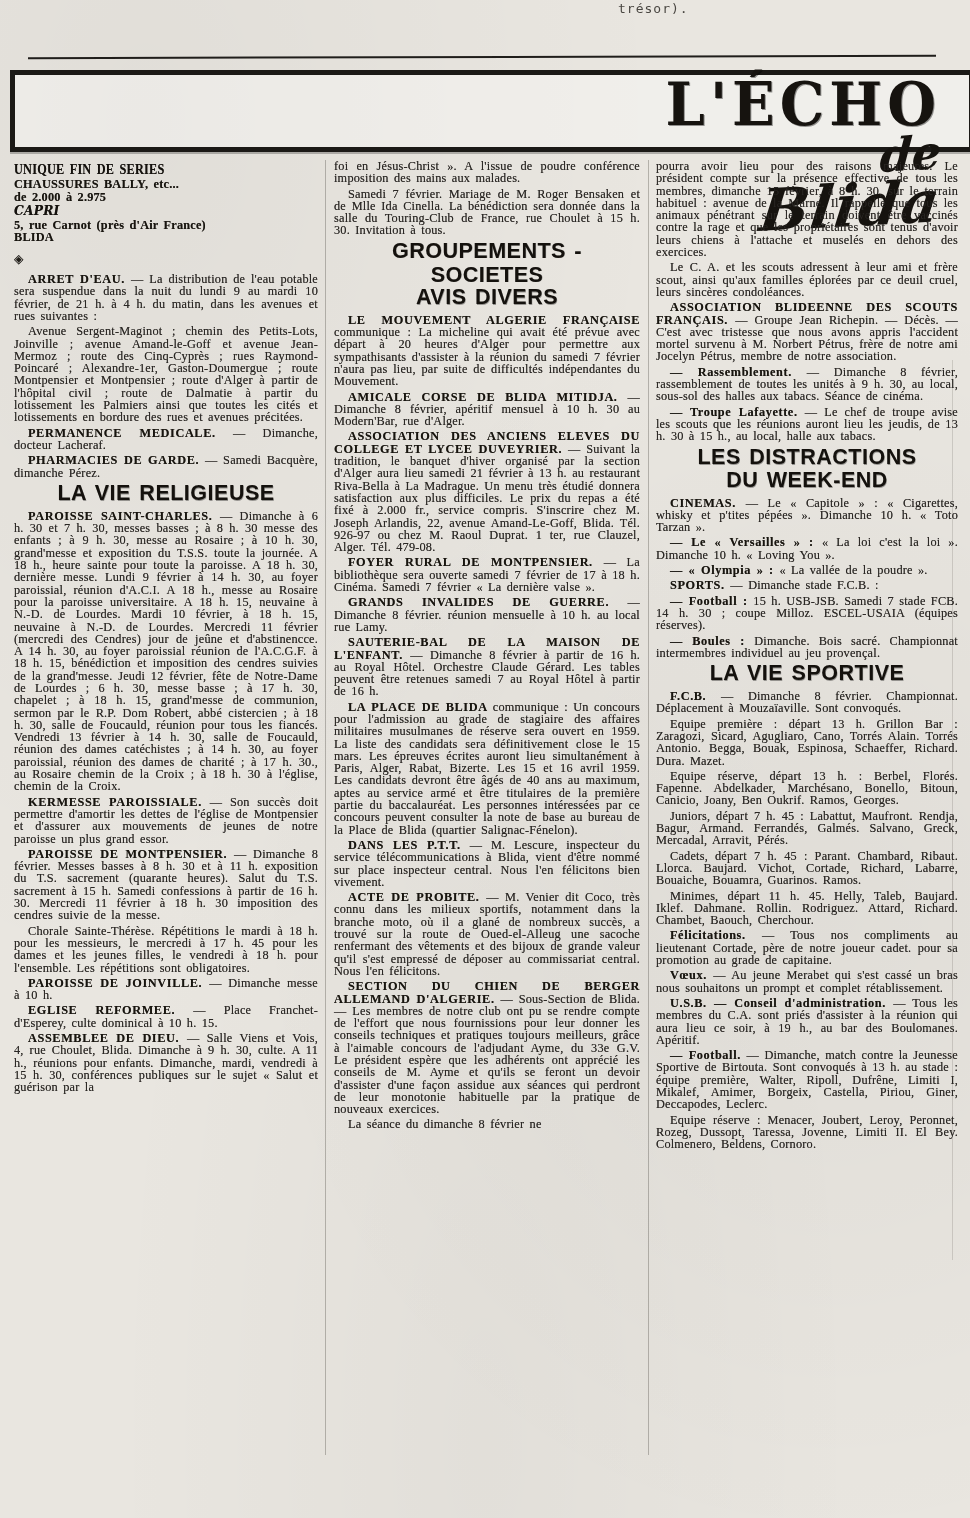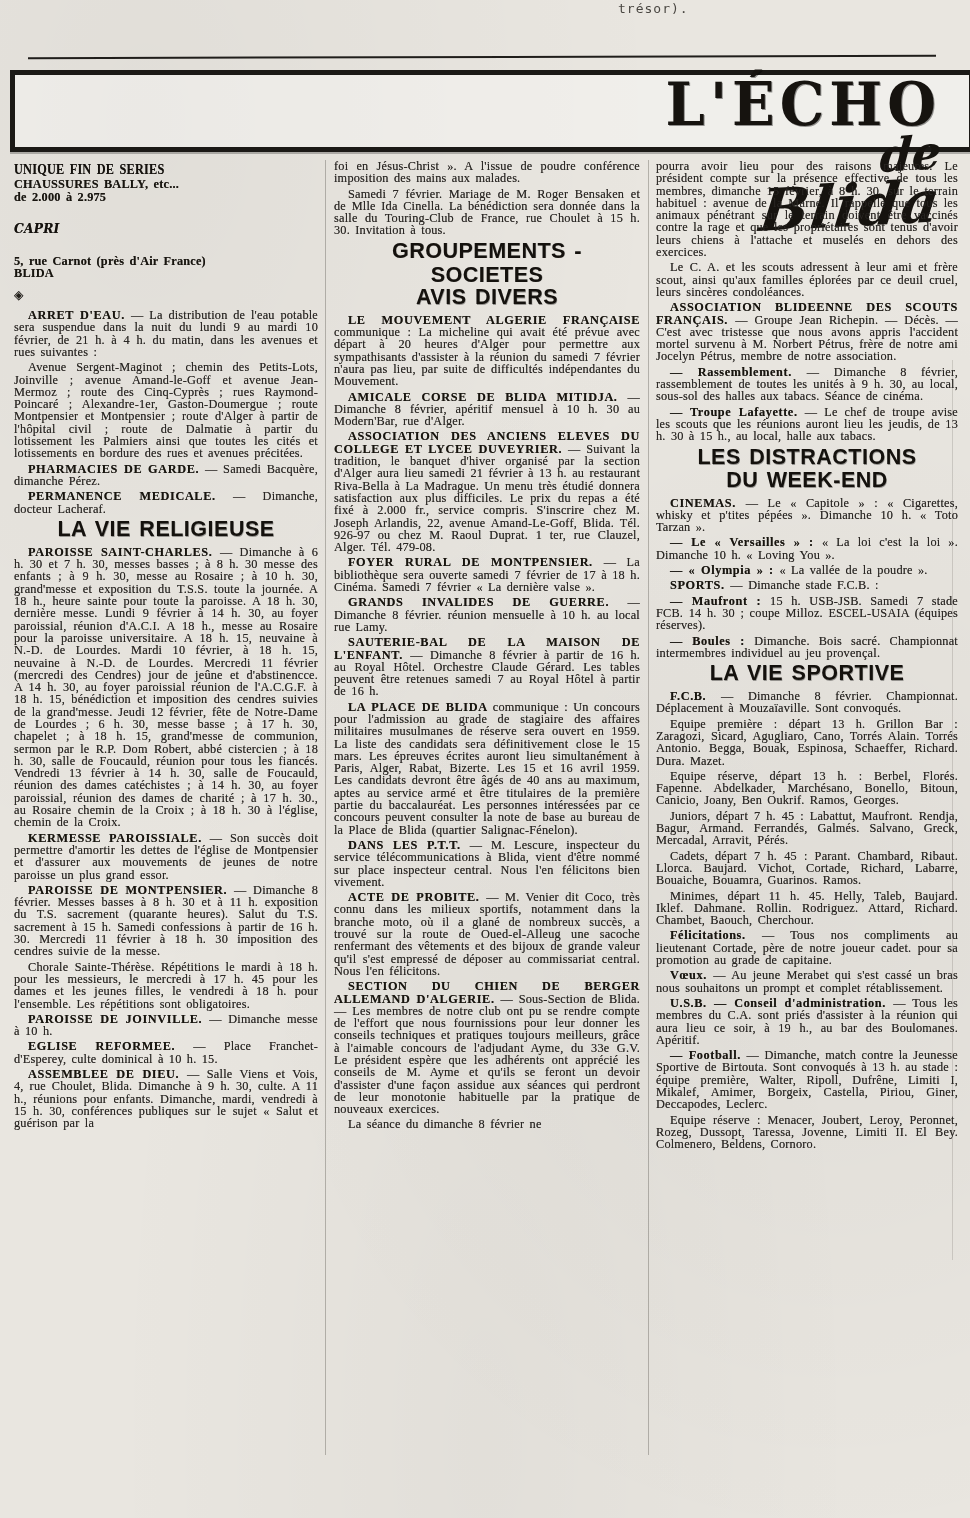--- a/index.html
+++ b/index.html
@@ -73,21 +73,21 @@
   .para.noindent{text-indent:0;}
   .para b{letter-spacing:0.6px;color:#18150f;}
   
   .ad-title{font-family:"Liberation Serif",serif;font-weight:bold;
     font-size:29px;line-height:30px;text-align:center;letter-spacing:1px;
     color:#14110d;transform:scaleY(1.12);margin:4px 0 2px;}
   .ad-sub{font-weight:bold;font-size:14px;line-height:16px;text-align:center;color:#18150f;}
   .ad-price{font-weight:bold;font-size:14.5px;line-height:17px;text-align:center;color:#18150f;}
   .ad-brand{font-family:"DejaVu Serif",serif;font-weight:bold;font-style:italic;
     font-size:31px;line-height:34px;text-align:center;letter-spacing:11px;
-    color:#14110d;margin:20px 0;}
+    color:#14110d;margin:2px 0;}
   .ad-addr{font-weight:bold;font-size:14px;line-height:16px;text-align:center;color:#18150f;}
   .ad-city{font-weight:bold;font-size:14.5px;line-height:17px;text-align:center;letter-spacing:2px;color:#18150f;}
   .ornament{text-align:center;font-size:13px;line-height:14px;margin:9px 0 8px;color:#211e19;}
   
   .h-section{margin:0 0 5px;padding:0;}
   .h-section div{
     font-family:"Liberation Sans", sans-serif;font-weight:bold;
     font-size:21.5px;line-height:23px;text-align:center;letter-spacing:0.5px;
     color:#14110d;transform:scaleY(1.05);text-shadow:0.5px 0.5px 0 rgba(0,0,0,0.35);
   }
@@ -113,22 +113,22 @@
       <div class="col col1">
         <div class="ad-title">UNIQUE FIN DE SERIES</div>
         <div class="ad-sub">CHAUSSURES BALLY, etc...</div>
         <div class="ad-price">de 2.000 à 2.975</div>
         <div class="ad-brand">CAPRI</div>
         <div class="ad-addr">5, rue Carnot (près d'Air France)</div>
         <div class="ad-city">BLIDA</div>
         <div class="ornament">◈</div>
         <p class="para"><b>ARRET D'EAU. </b><span>— La distribution de l'eau potable sera suspendue dans la nuit du lundi 9 au mardi 10 février, de 21 h. à 4 h. du matin, dans les avenues et rues suivantes :</span></p>
         <p class="para"><span>Avenue Sergent-Maginot ; chemin des Petits-Lots, Joinville ; avenue Amand-le-Goff et avenue Jean-Mermoz ; route des Cinq-Cyprès ; rues Raymond-Poincaré ; Alexandre-1er, Gaston-Doumergue ; route Montpensier et Montpensier ; route d'Alger à partir de l'hôpital civil ; route de Dalmatie à partir du lotissement les Palmiers ainsi que toutes les cités et lotissements en bordure des rues et avenues précitées.</span></p>
+        <p class="para"><b>PERMANENCE MEDICALE. </b><span>— Dimanche, docteur Lacheraf.</span></p>
         <p class="para"><b>PHARMACIES DE GARDE. </b><span>— Samedi Bacquère, dimanche Pérez.</span></p>
-        <p class="para"><b>PERMANENCE MEDICALE. </b><span>— Dimanche, docteur Lacheraf.</span></p>
         <div class="h-section">
           <div>LA VIE RELIGIEUSE</div>
         </div>
         <p class="para"><b>PAROISSE SAINT-CHARLES. </b><span>— Dimanche à 6 h. 30 et 7 h. 30, messes basses ; à 8 h. 30 messe des enfants ; à 9 h. 30, messe au Rosaire ; à 10 h. 30, grand'messe et exposition du T.S.S. toute la journée. A 18 h., heure sainte pour toute la paroisse. A 18 h. 30, dernière messe. Lundi 9 février à 14 h. 30, au foyer paroissial, réunion d'A.C.I. A 18 h., messe au Rosaire pour la paroisse universitaire. A 18 h. 15, neuvaine à N.-D. de Lourdes. Mardi 10 février, à 18 h. 15, neuvaine à N.-D. de Lourdes. Mercredi 11 février (mercredi des Cendres) jour de jeûne et d'abstinencce. A 14 h. 30, au foyer paroissial réunion de l'A.C.G.F. à 18 h. 15, bénédiction et imposition des cendres suivies de la grand'messe. Jeudi 12 février, fête de Notre-Dame de Lourdes ; 6 h. 30, messe basse ; à 17 h. 30, chapelet ; à 18 h. 15, grand'messe de communion, sermon par le R.P. Dom Robert, abbé cistercien ; à 18 h. 30, salle de Foucauld, réunion pour tous les fiancés. Vendredi 13 février à 14 h. 30, salle de Foucauld, réunion des dames catéchistes ; à 14 h. 30, au foyer paroissial, réunion des dames de charité ; à 17 h. 30., au Rosaire chemin de la Croix ; à 18 h. 30 à l'église, chemin de la Croix.</span></p>
         <p class="para"><b>KERMESSE PAROISSIALE. </b><span>— Son succès doit permettre d'amortir les dettes de l'église de Montpensier et d'assurer aux mouvements de jeunes de notre paroisse un plus grand essor.</span></p>
         <p class="para"><b>PAROISSE DE MONTPENSIER. </b><span>— Dimanche 8 février. Messes basses à 8 h. 30 et à 11 h. exposition du T.S. sacrement (quarante heures). Salut du T.S. sacrement à 15 h. Samedi confessions à partir de 16 h. 30. Mercredi 11 février à 18 h. 30 imposition des cendres suivie de la messe.</span></p>
         <p class="para"><span>Chorale Sainte-Thérèse. Répétitions le mardi à 18 h. pour les messieurs, le mercredi à 17 h. 45 pour les dames et les jeunes filles, le vendredi à 18 h. pour l'ensemble. Les répétitions sont obligatoires.</span></p>
         <p class="para"><b>PAROISSE DE JOINVILLE. </b><span>— Dimanche messe à 10 h.</span></p>
         <p class="para"><b>EGLISE REFORMEE. </b><span>— Place Franchet-d'Esperey, culte dominical à 10 h. 15.</span></p>
         <p class="para"><b>ASSEMBLEE DE DIEU. </b><span>— Salle Viens et Vois, 4, rue Choulet, Blida. Dimanche à 9 h. 30, culte. A 11 h., réunions pour enfants. Dimanche, mardi, vendredi à 15 h. 30, conférences publiques sur le sujet « Salut et guérison par la</span></p>
@@ -159,21 +159,21 @@
         <p class="para"><b>— Rassemblement. </b><span>— Dimanche 8 février, rassemblement de toutes les unités à 9 h. 30, au local, sous-sol des halles aux tabacs. Séance de cinéma.</span></p>
         <p class="para"><b>— Troupe Lafayette. </b><span>— Le chef de troupe avise les scouts que les réunions auront lieu les jeudis, de 13 h. 30 à 15 h., au local, halle aux tabacs.</span></p>
         <div class="h-section">
           <div>LES DISTRACTIONS</div>
           <div>DU WEEK-END</div>
         </div>
         <p class="para"><b>CINEMAS. </b><span>— Le « Capitole » : « Cigarettes, whisky et p'tites pépées ». Dimanche 10 h. « Toto Tarzan ».</span></p>
         <p class="para"><b>— Le « Versailles » : </b><span>« La loi c'est la loi ». Dimanche 10 h. « Loving You ».</span></p>
         <p class="para"><b>— « Olympia » : </b><span>« La vallée de la poudre ».</span></p>
         <p class="para"><b>SPORTS. </b><span>— Dimanche stade F.C.B. :</span></p>
-        <p class="para"><b>— Maufront : </b><span>15 h. USB-JSB. Samedi 7 stade FCB. 14 h. 30 ; coupe Milloz. ESCEL-USAIA (équipes réserves).</span></p>
+        <p class="para"><b>— Football : </b><span>15 h. USB-JSB. Samedi 7 stade FCB. 14 h. 30 ; coupe Milloz. ESCEL-USAIA (équipes réserves).</span></p>
         <p class="para"><b>— Boules : </b><span>Dimanche. Bois sacré. Championnat intermembres individuel au jeu provençal.</span></p>
         <div class="h-section">
           <div>LA VIE SPORTIVE</div>
         </div>
         <p class="para"><b>F.C.B. </b><span>— Dimanche 8 février. Championnat. Déplacement à Mouzaïaville. Sont convoqués.</span></p>
         <p class="para"><span>Equipe première : départ 13 h. Grillon Bar : Zaragozi, Sicard, Agugliaro, Cano, Torrés Alain. Torrés Antonio. Begga, Bouak, Espinosa, Schaeffer, Richard. Dura. Mazet.</span></p>
         <p class="para"><span>Equipe réserve, départ 13 h. : Berbel, Florés. Fapenne. Abdelkader, Marchésano, Bonello, Bitoun, Canicio, Joany, Ben Oukrif. Ramos, Georges.</span></p>
         <p class="para"><span>Juniors, départ 7 h. 45 : Labattut, Maufront. Rendja, Bagur, Armand. Ferrandés, Galmés. Salvano, Greck, Mercadal, Arravit, Pérés.</span></p>
         <p class="para"><span>Cadets, départ 7 h. 45 : Parant. Chambard, Ribaut. Llorca. Baujard. Vichot, Cortade, Richard, Labarre, Bouaiche, Bouamra, Guarinos. Ramos.</span></p>
         <p class="para"><span>Minimes, départ 11 h. 45. Helly, Taleb, Baujard. Iklef. Dahmane. Rollin. Rodriguez. Attard, Richard. Chambet, Baouch, Cherchour.</span></p>

